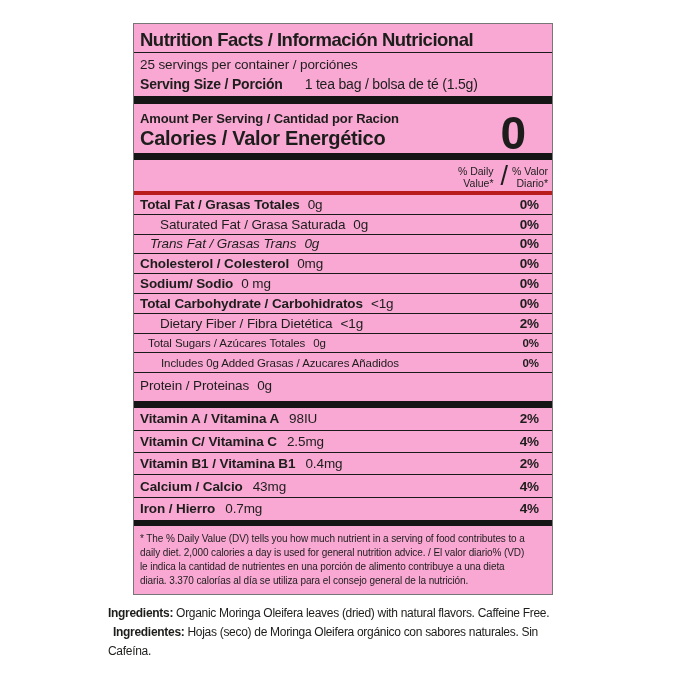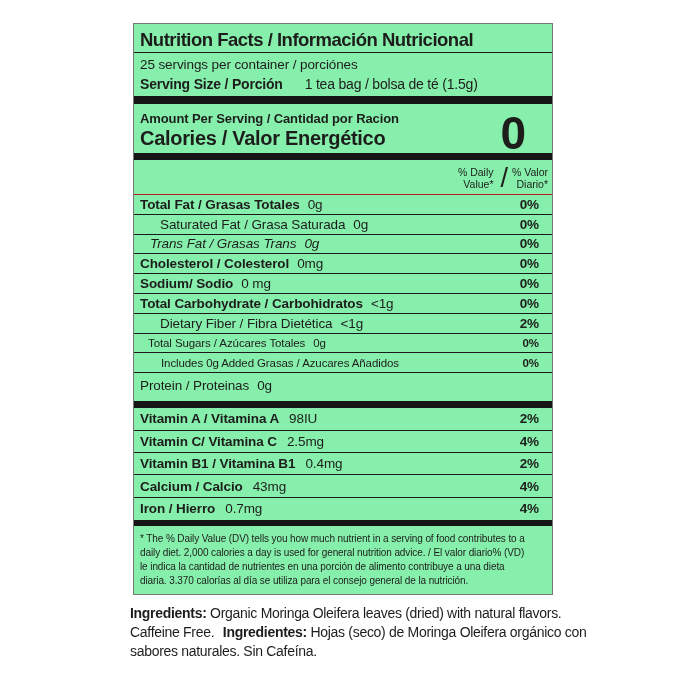--- a/index.html
+++ b/index.html
@@ -1,21 +1,21 @@
 <!DOCTYPE html>
 <html><head>
 <meta charset="utf-8">
 <style>
   * { margin:0; padding:0; box-sizing:border-box; }
   html,body { width:679px; height:679px; background:#ffffff; }
   body { font-family:"Liberation Sans", sans-serif; color:#1d1d1b; position:relative; }
 
   .label-box {
     position:absolute; left:133px; top:23px; width:420px; height:572px;
-    border:1.5px solid #777777; background:#86efac; overflow:hidden;
+    border:1.5px solid #777777; background:#f9a8d4; overflow:hidden;
   }
 
   .title {
     font-size:18.5px; font-weight:700; letter-spacing:-0.5px; white-space:nowrap;
     padding:5px 6px 4px 6px; border-bottom:1.5px solid #1a1a1a; height:29px;
   }
   .servings { font-size:13.5px; padding:4px 6px 0 6px; height:20px; letter-spacing:-0.1px; }
   .serving-size { font-size:14px; padding:3px 6px 0 6px; height:23px; letter-spacing:-0.2px; white-space:nowrap; }
   .serving-size .ss-label { font-weight:700; }
   .serving-size .ss-value { margin-left:22px; }
@@ -27,21 +27,21 @@
 
   .aps { font-size:13px; font-weight:700; padding:7px 6px 0 6px; height:22px; letter-spacing:-0.1px; }
   .calories { position:relative; height:27px; padding:1px 6px 0 6px; }
   .calories .cal-label { font-size:20px; font-weight:700; letter-spacing:-0.3px; }
   .calories .cal-value {
     position:absolute; right:26px; bottom:1px; font-size:46px; font-weight:700; line-height:0.78;
   }
 
   .dv-header {
     display:flex; justify-content:flex-end; align-items:center;
-    padding:4px 4px 2px 6px; height:35px; border-bottom:1px solid #b91c1c;
+    padding:4px 4px 2px 6px; height:35px; border-bottom:4px solid #b91c1c;
   }
   .dv-col { font-size:10.5px; line-height:12px; text-align:right; }
   .dv-slash { font-size:27px; font-weight:300; padding:0 4px 0 7px; line-height:1; }
 
   .nrow {
     display:flex; align-items:center; height:19.8px; font-size:13.5px; letter-spacing:-0.1px;
     padding:0 13px 0 6px; border-bottom:1px solid #1a1a1a; white-space:nowrap;
   }
   .nrow .nlabel { font-weight:700; }
   .nrow .namount { margin-left:8px; font-weight:400; }
@@ -65,22 +65,22 @@
   }
   .vrow:last-child { border-bottom:none; }
   .vrow .nlabel { font-weight:700; }
   .vrow .namount { margin-left:10px; }
   .vrow .npct { margin-left:auto; font-weight:700; }
 
   .footnote { padding:6px 6px 0 6px; font-size:10px; line-height:14px; letter-spacing:-0.1px; }
   .footnote div { white-space:nowrap; }
 
   .ingredients {
-    position:absolute; left:130px; top:604px; width:470px;
-    font-size:14px; line-height:19px; letter-spacing:-0.3px;
+    position:absolute; left:108px; top:604px; width:470px;
+    font-size:12px; line-height:19px; letter-spacing:-0.3px;
   }
   .ingredients .bold { font-weight:700; }
   .ingredients .gap { margin-left:5px; }
 </style>
 </head>
 <body>
 
 <div class="label-box">
 
   <div class="title">Nutrition Facts / Información Nutricional</div>

